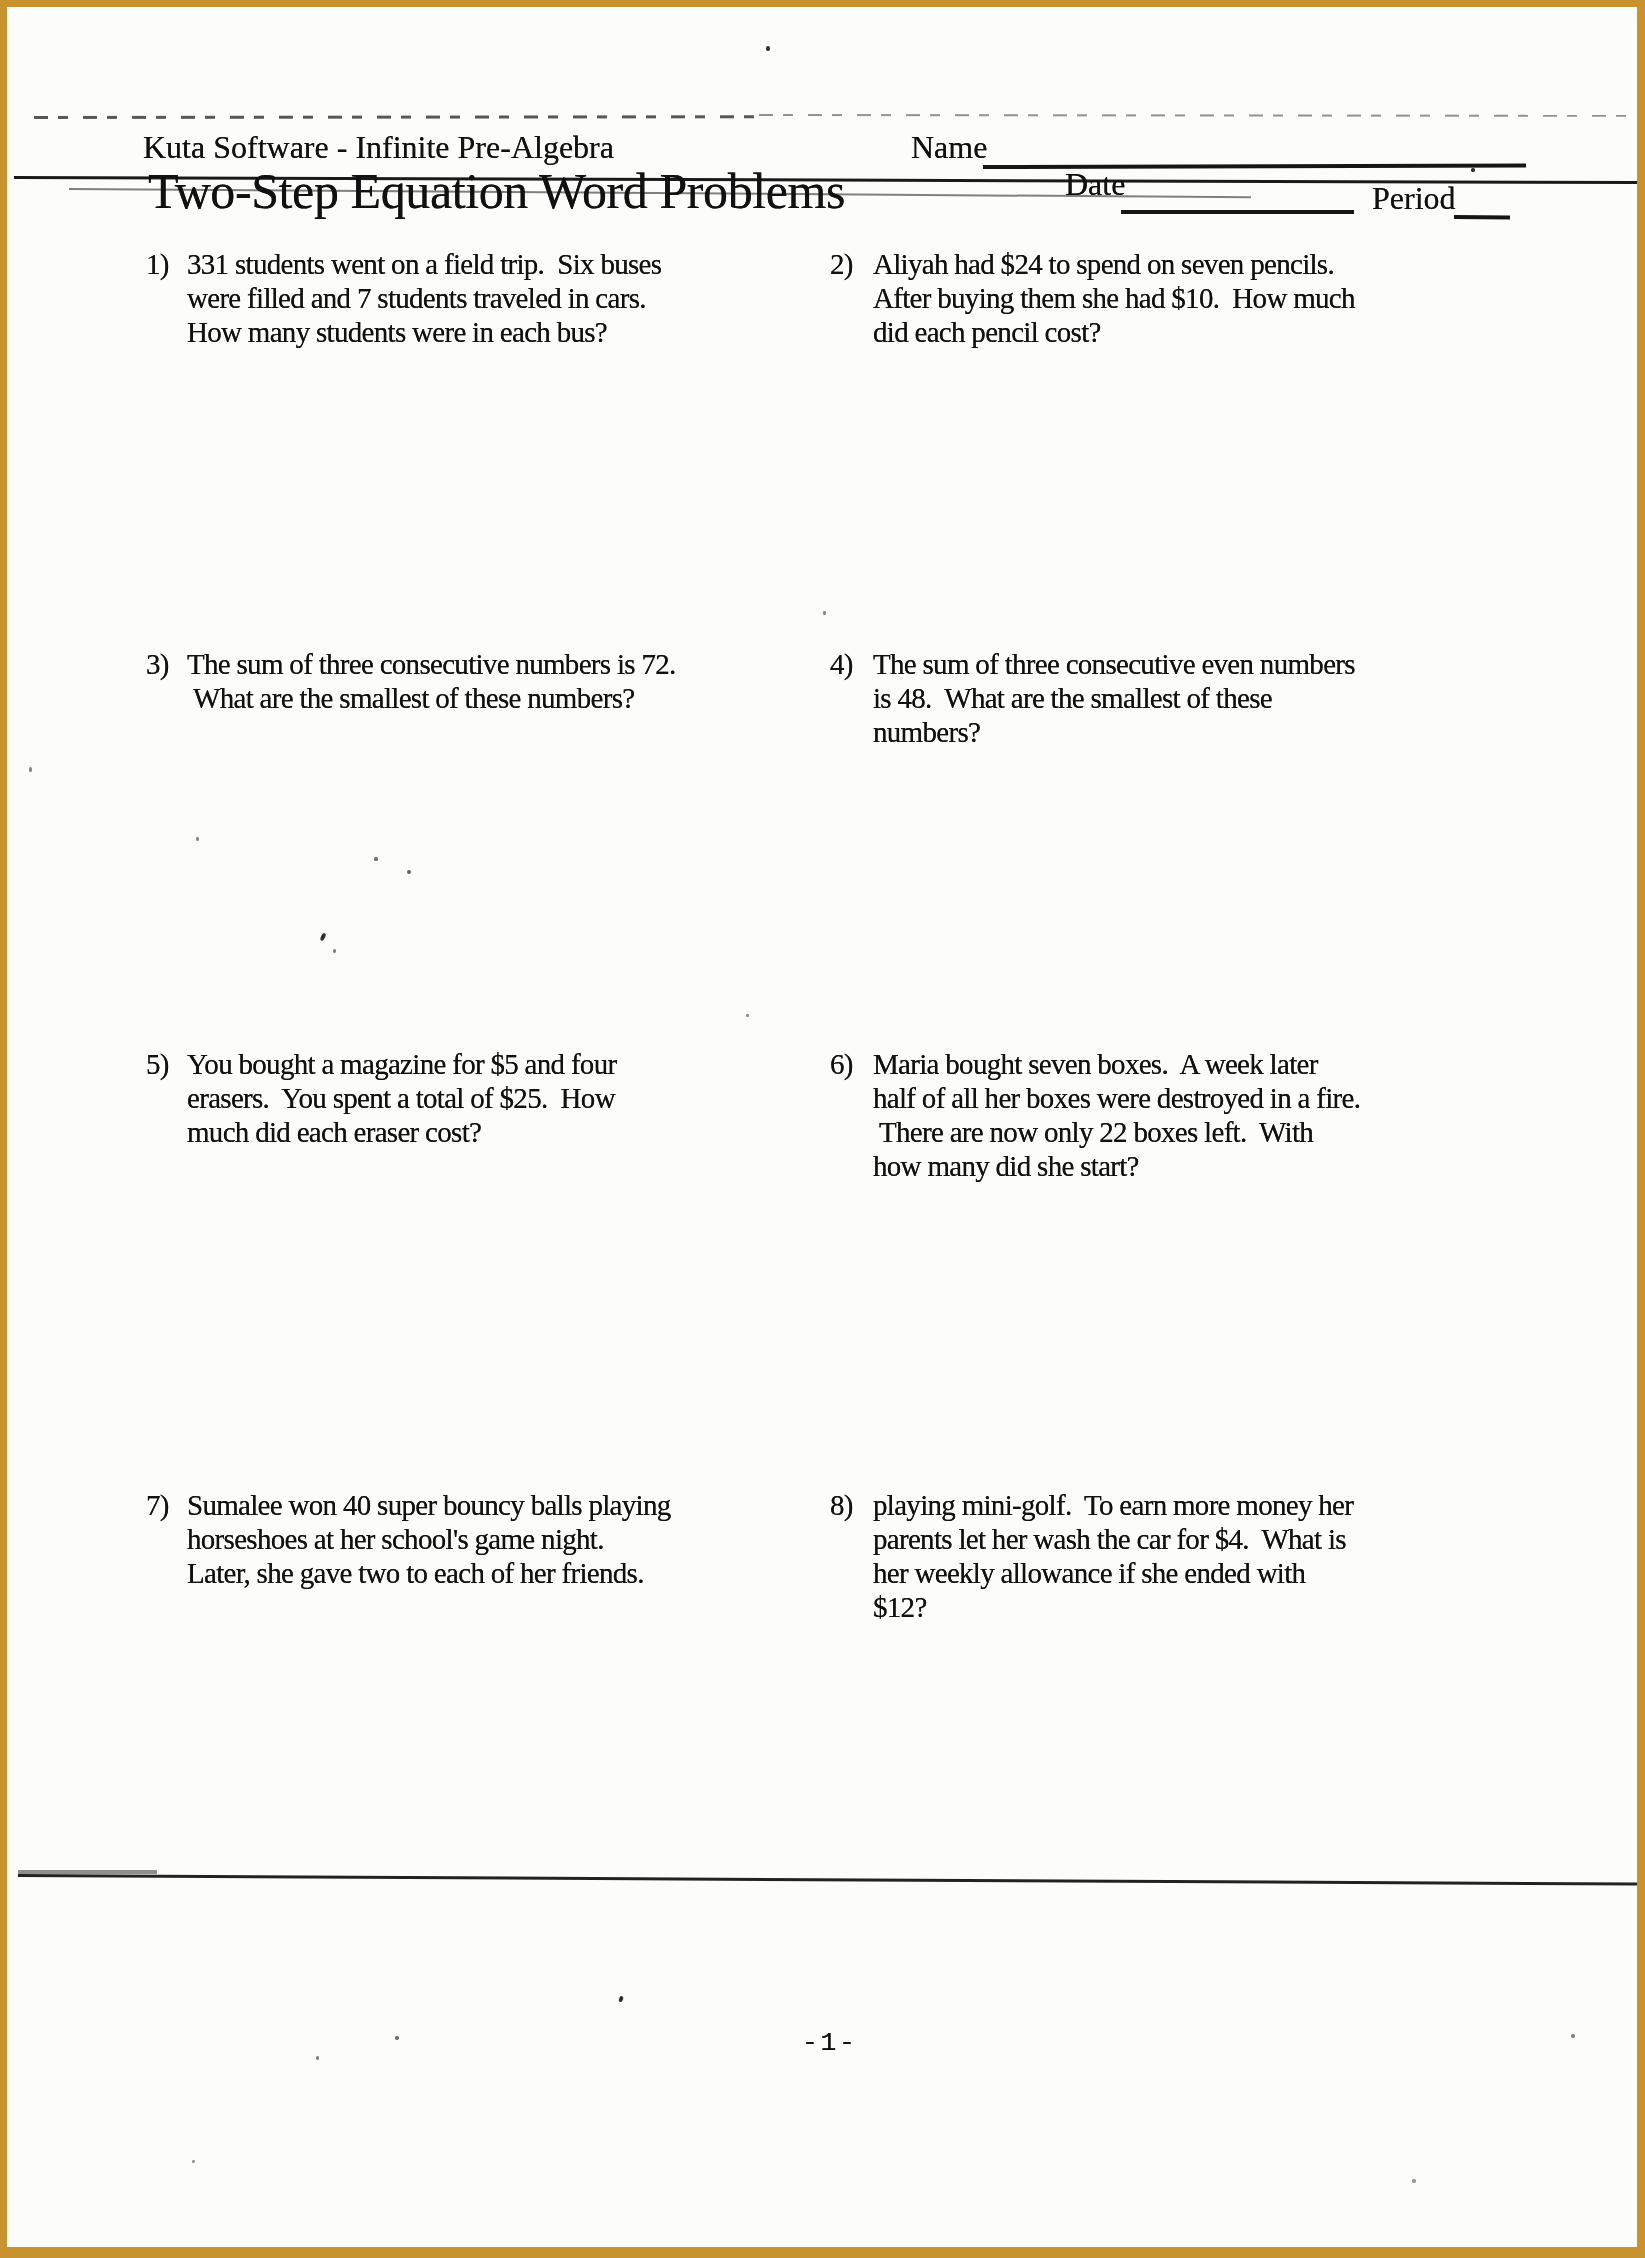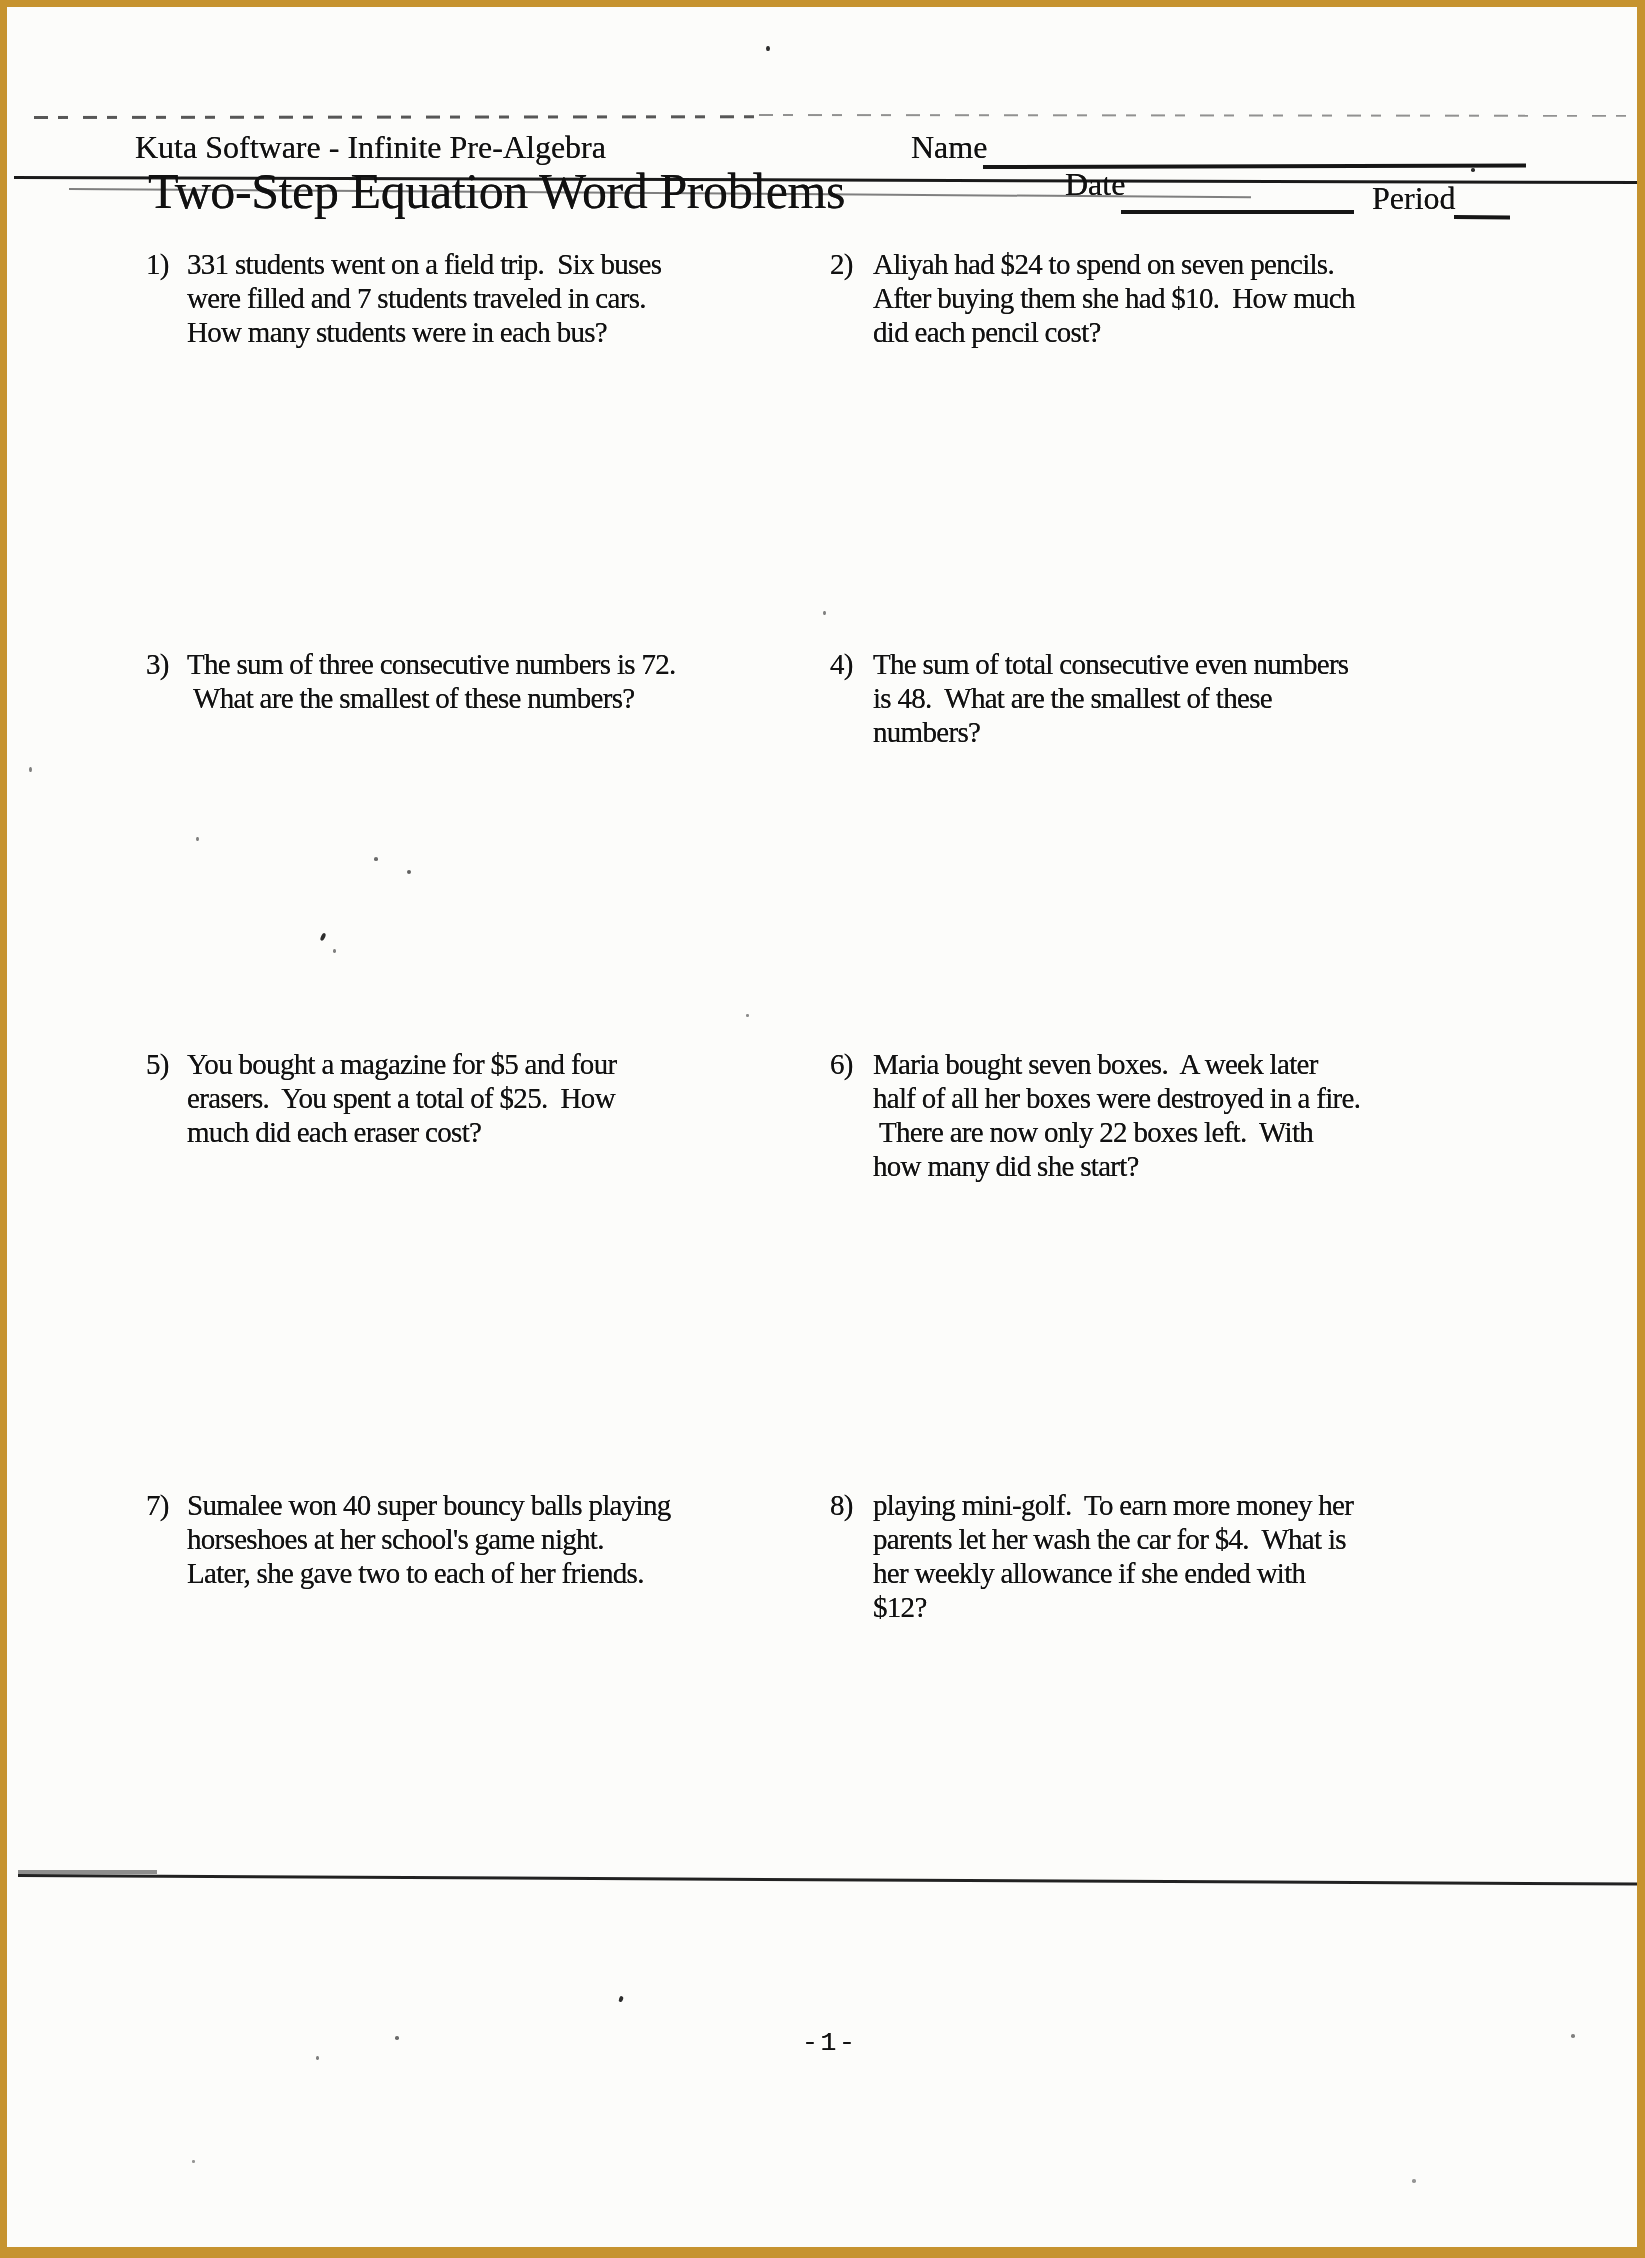--- a/index.html
+++ b/index.html
@@ -34,21 +34,21 @@
   .speck{position:absolute;background:#2d2d2d;border-radius:50%;}
 </style>
 </head>
 <body>
 
 <div class="sheet">
 
   <div class="dotline" style="left:26.5px;top:109px;width:723px;opacity:.85;transform:rotate(-0.05deg);"></div>
   <div class="dotline" style="left:752px;top:107px;width:873px;height:1.8px;opacity:.55;transform:rotate(0.05deg);"></div>
 
-  <div class="txt hdr" style="left:128px;top:123px;">Kuta Software - Infinite Pre-Algebra</div>
+  <div class="txt hdr" style="left:136px;top:123px;">Kuta Software - Infinite Pre-Algebra</div>
   <div class="txt hdr" style="left:904px;top:123px;">Name</div>
   <div class="blank-line" style="left:976px;top:158px;width:543px;height:4.4px;transform:rotate(-0.15deg);"></div>
 
   <div class="rule" style="left:7px;top:169px;width:1628px;height:2.6px;transform:rotate(0.18deg);"></div>
   <div class="rule" style="left:62px;top:181px;width:1182px;height:1.8px;background:#4a4a4a;opacity:.7;transform:rotate(0.4deg);"></div>
 
   <div class="txt title" style="left:141px;top:161px;">Two-Step Equation Word Problems</div>
   <div class="txt hdr" style="left:1058px;top:160px;">Date</div>
   <div class="blank-line" style="left:1114px;top:203px;width:233px;height:4.4px;"></div>
   <div class="txt hdr" style="left:1365px;top:174px;text-align:right;">Period</div>
@@ -74,21 +74,21 @@
   <div class="problem c1" style="left:139px;top:640px;">
     <span class="pnum">3)</span>
     <div>
       <div class="pline">The sum of three consecutive numbers is 72.</div>
       <div class="pline"> What are the smallest of these numbers?</div>
     </div>
   </div>
   <div class="problem c2" style="left:823px;top:640px;">
     <span class="pnum">4)</span>
     <div>
-      <div class="pline">The sum of total consecutive even numbers</div>
+      <div class="pline">The sum of three consecutive even numbers</div>
       <div class="pline">is 48.  What are the smallest of these</div>
       <div class="pline">numbers?</div>
     </div>
   </div>
 
   <div class="problem c1" style="left:139px;top:1040px;">
     <span class="pnum">5)</span>
     <div>
       <div class="pline">You bought a magazine for $5 and four</div>
       <div class="pline">erasers.  You spent a total of $25.  How</div>

